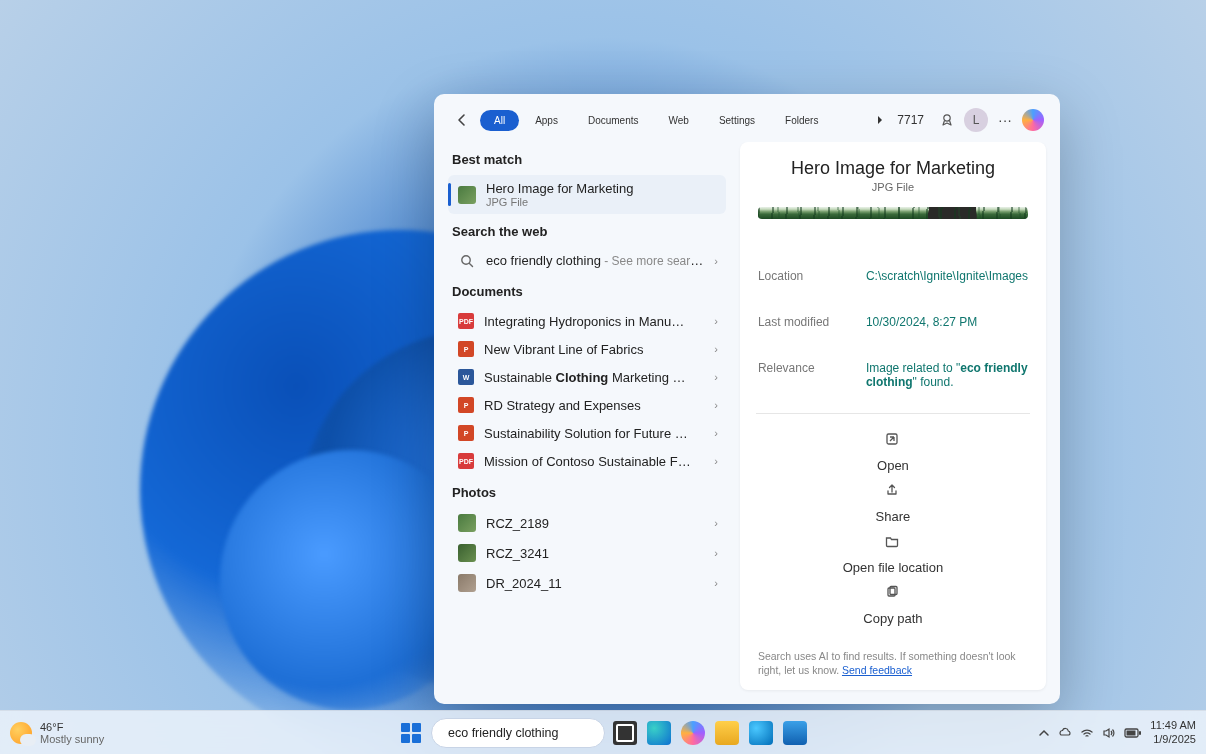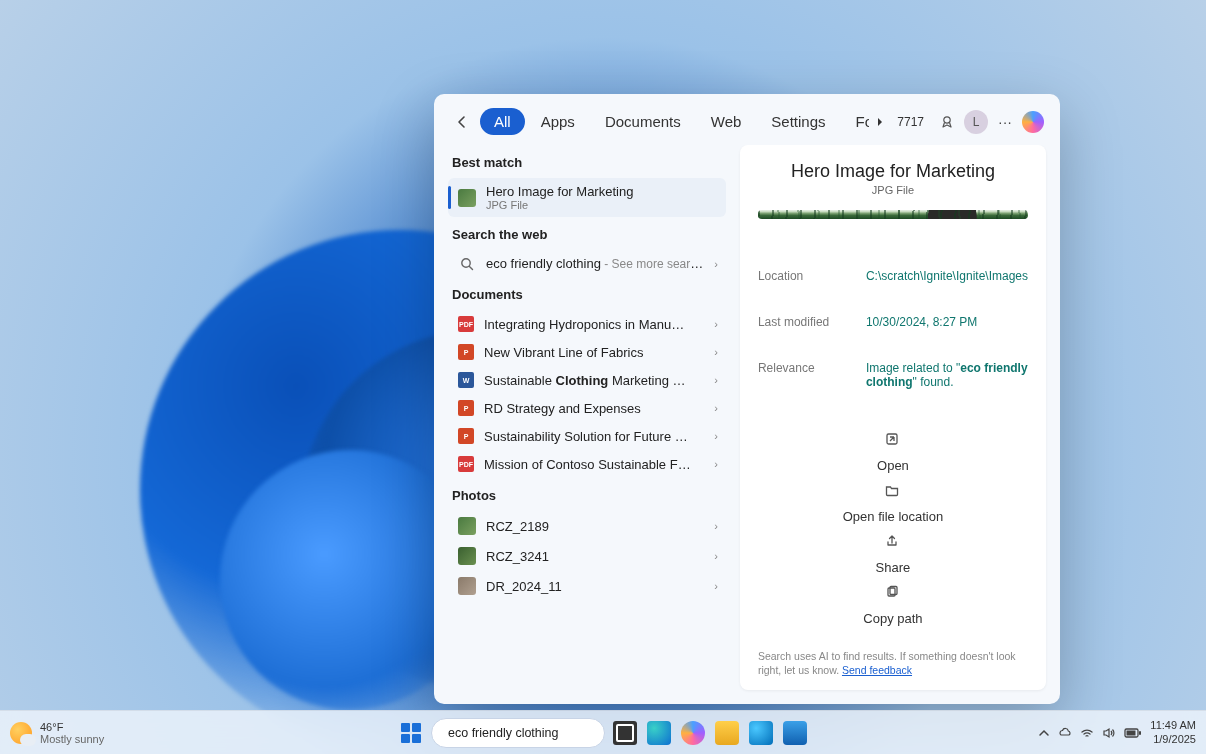--- a/index.html
+++ b/index.html
@@ -19,21 +19,21 @@
         background: radial-gradient(circle at 40% 40%, #4a9bff 0%, #1e6fd6 60%, transparent 85%); }
 
   
   .flyout {
     position: absolute; left: 434px; top: 94px; width: 626px; height: 610px;
     background: #f5f8fc; border-radius: 10px; box-shadow: 0 20px 60px rgba(0,0,0,.25);
     display: flex; flex-direction: column; overflow: hidden;
   }
   .flyout-top { display: flex; align-items: center; padding: 14px 16px 10px 16px; gap: 6px; }
   .back-btn { width: 24px; height: 24px; display:flex; align-items:center; justify-content:center; cursor:pointer; }
-  .pill { padding: 5px 14px; border-radius: 16px; font-size: 15px; color:#333; background: transparent; cursor:pointer; white-space:nowrap; }
+  .pill { padding: 5px 14px; border-radius: 16px; font-size: 10px; color:#333; background: transparent; cursor:pointer; white-space:nowrap; }
   .pill.active { background:#1a5fd0; color:#fff; }
   .filters { display:flex; gap:2px; align-items:center; flex:1; overflow:hidden; }
   .top-right { display:flex; align-items:center; gap:10px; }
   .points { font-size:12px; color:#333; display:flex; align-items:center; gap:16px; }
   .avatar { width:24px; height:24px; border-radius:50%; background:#d8d0e0; color:#555; font-size:12px; display:flex; align-items:center; justify-content:center; }
   .more-dots { font-size:14px; color:#444; cursor:pointer; }
   .copilot-badge { width:22px; height:22px; border-radius:50%;
     background: conic-gradient(#4aa0ff, #a060ff, #ff6aa0, #ffb040, #4aa0ff); }
   .scroll-right { width:16px; text-align:center; cursor:pointer; }
 
@@ -275,32 +275,32 @@
           <svg width="14" height="14" viewBox="0 0 14 14">
               <rect x="2" y="2" width="10" height="10" rx="1.5" fill="none" stroke="#555" stroke-width="1.3"></rect>
               <path d="M5 5 H9 M9 5 V9 M9 5 L5 9" stroke="#555" stroke-width="1.3" fill="none"></path>
             </svg>
         </span>
         <span>Open</span>
       </div>
       <div class="action">
         <span class="action-icon">
           <svg width="14" height="14" viewBox="0 0 14 14">
+              <path d="M3 8 v3 h8 v-3 M7 2 v7 M7 2 l-2.5 2.5 M7 2 l2.5 2.5" fill="none" stroke="#555" stroke-width="1.3" stroke-linecap="round" stroke-linejoin="round"></path>
+            </svg>
+        </span>
+        <span>Share</span>
+      </div>
+      <div class="action">
+        <span class="action-icon">
+          <svg width="14" height="14" viewBox="0 0 14 14">
               <path d="M1.5 4 h4 l1 1.5 h6 v6 a1 1 0 0 1 -1 1 h-9 a1 1 0 0 1 -1 -1 z" fill="none" stroke="#555" stroke-width="1.3"></path>
             </svg>
         </span>
         <span>Open file location</span>
-      </div>
-      <div class="action">
-        <span class="action-icon">
-          <svg width="14" height="14" viewBox="0 0 14 14">
-              <path d="M3 8 v3 h8 v-3 M7 2 v7 M7 2 l-2.5 2.5 M7 2 l2.5 2.5" fill="none" stroke="#555" stroke-width="1.3" stroke-linecap="round" stroke-linejoin="round"></path>
-            </svg>
-        </span>
-        <span>Share</span>
       </div>
       <div class="action">
         <span class="action-icon">
           <svg width="14" height="14" viewBox="0 0 14 14">
               <rect x="3" y="3" width="7" height="8" rx="1" fill="none" stroke="#555" stroke-width="1.3"></rect>
               <rect x="5" y="1.5" width="7" height="8" rx="1" fill="none" stroke="#555" stroke-width="1.3"></rect>
             </svg>
         </span>
         <span>Copy path</span>
       </div>

